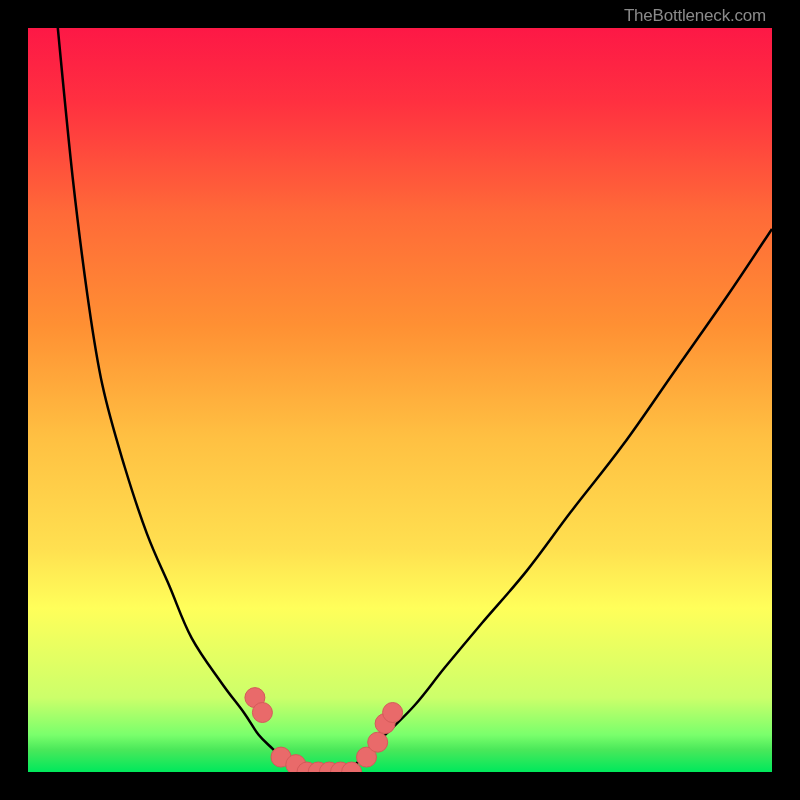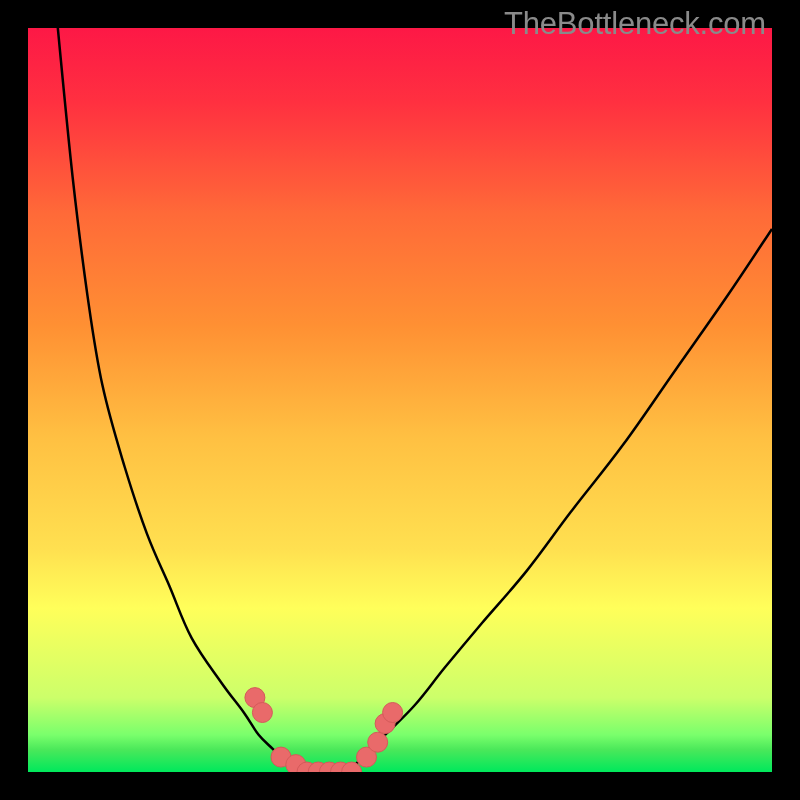--- a/index.html
+++ b/index.html
@@ -36,21 +36,21 @@
       #ff9033 60%,
       #ff6a38 75%,
       #ff3040 90%,
       #fd1846 100%);
   }
   .attribution {
     position: absolute;
     top: 6px;
     right: 34px;
     color: #8a8a8a;
-    font-size: 31px;
+    font-size: 17px;
     font-weight: 500;
     letter-spacing: -0.2px;
   }
   svg.curve {
     position: absolute;
     top: 0;
     left: 0;
   }
 </style>
 </head>

